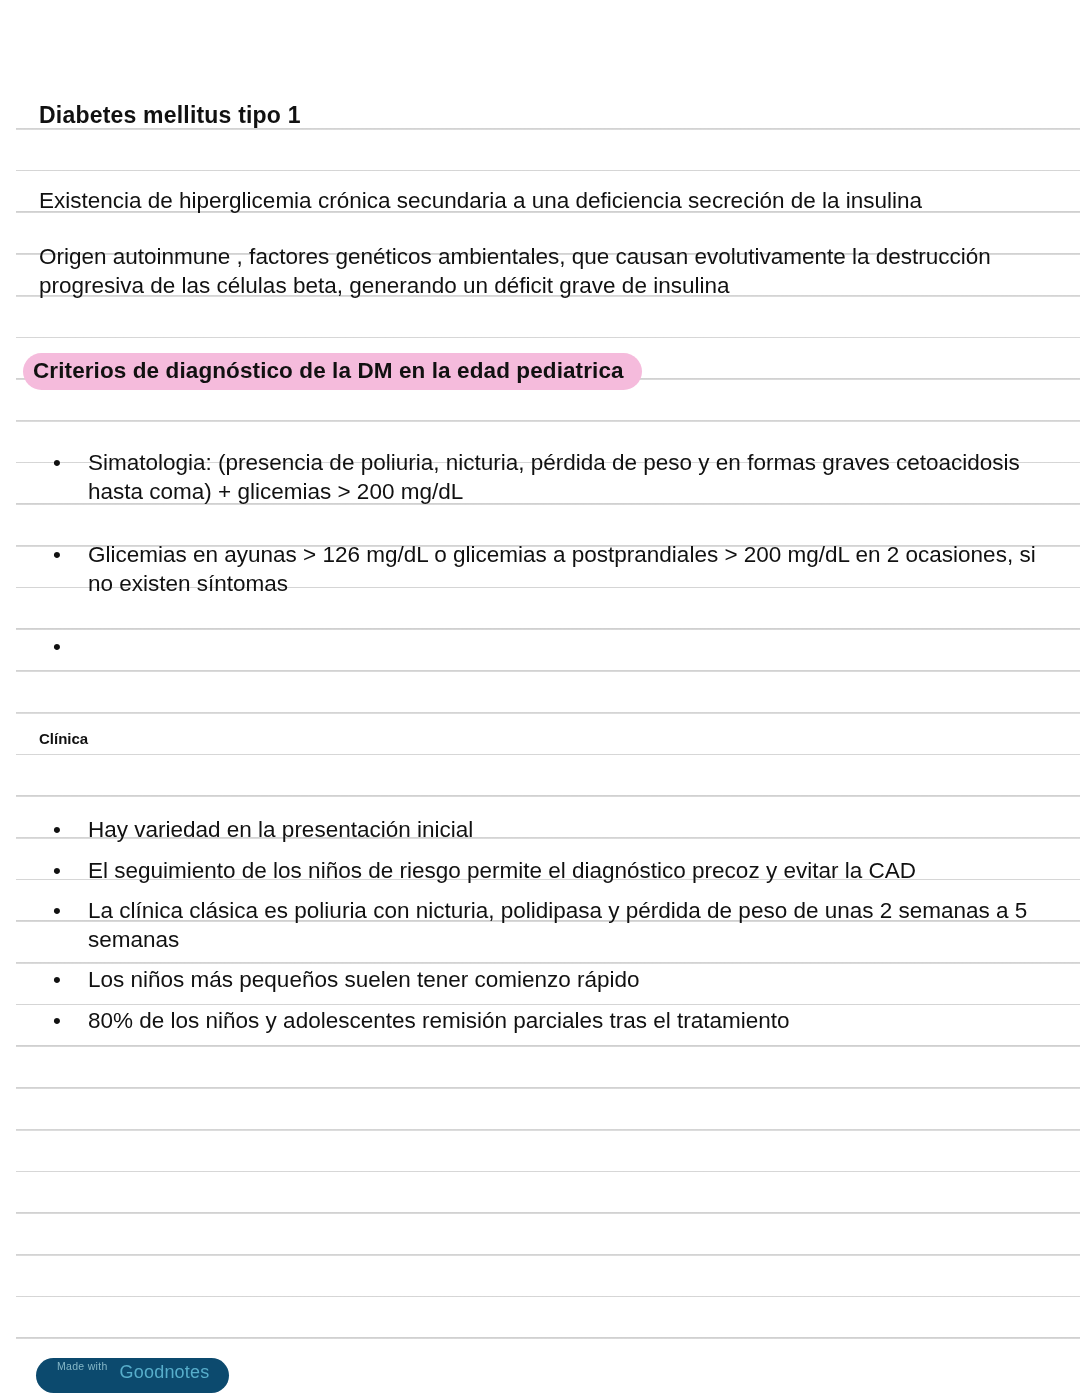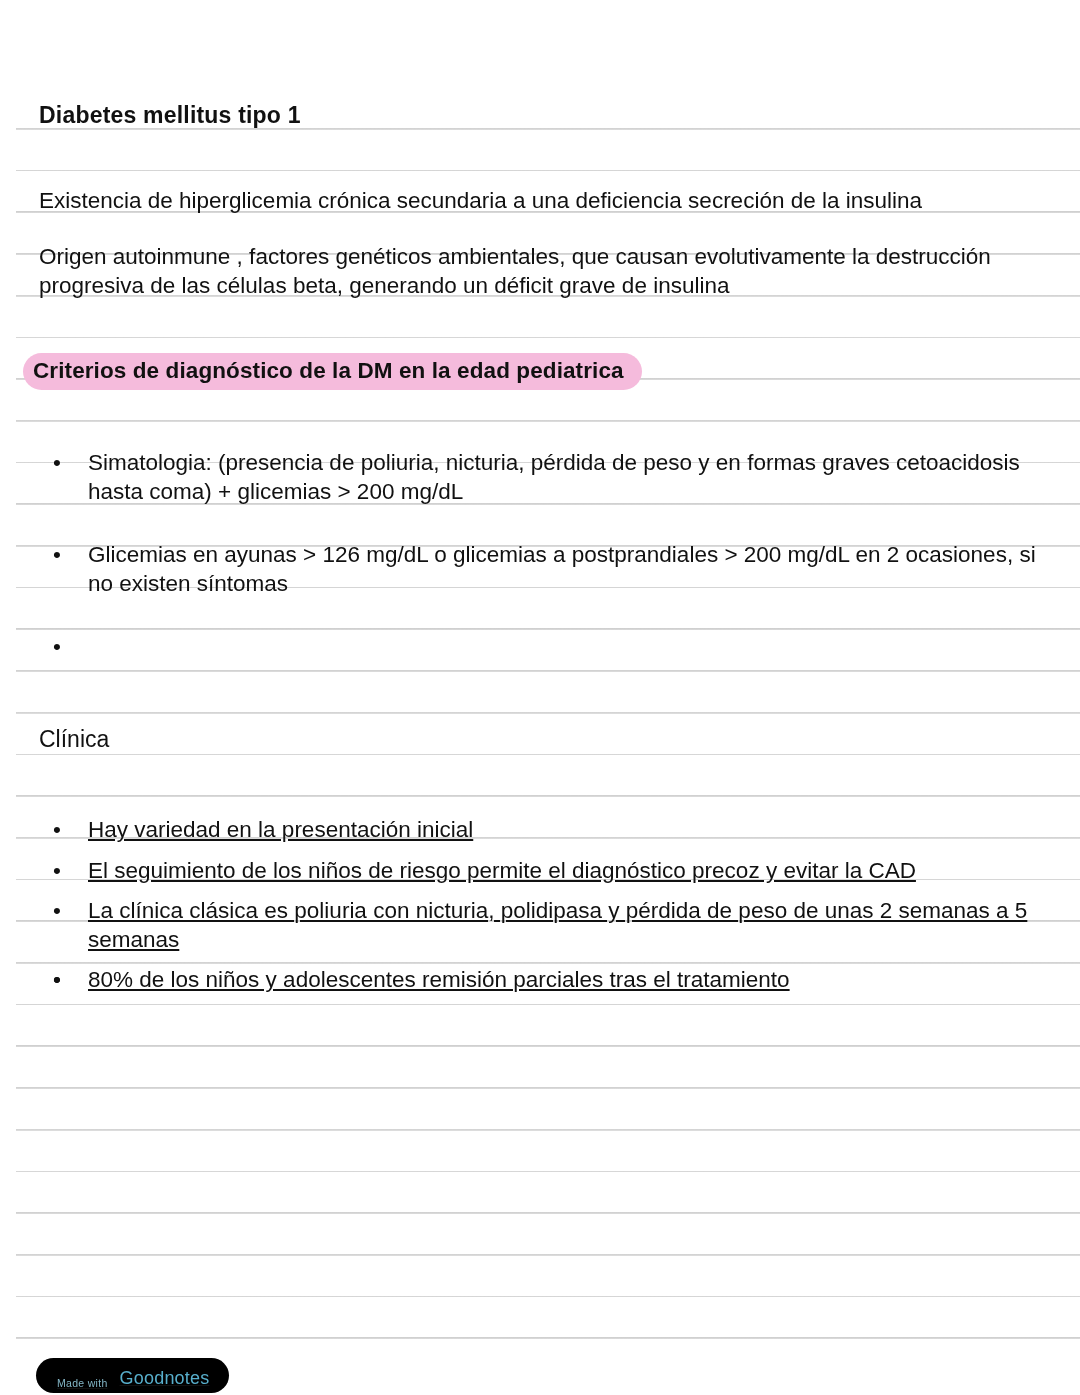--- a/index.html
+++ b/index.html
@@ -63,35 +63,34 @@
   ul.bullets li .marker {
     position: absolute;
     left: 6px; top: 0;
     font-size: 22.5px;
   }
   ul.criteria-list { top: 425px; width: 1020px; }
   ul.criteria-list li { margin-bottom: 27px; width: 1020px; }
   ul.criteria-list li .li-text { display: inline-block; max-width: 978px; }
   .section-heading {
     left: 23px; top: 708px;
-    font-size: 23px; font-weight: normal; line-height: 30px;
+    font-size: 15px; font-weight: bold; line-height: 30px;
   }
   ul.clinica-list { top: 792px; width: 1046px; }
   ul.clinica-list li { margin-bottom: 0; }
-  ul.clinica-list li .li-text { display: inline-block; max-width: 1003px; text-decoration: underline; }
+  ul.clinica-list li .li-text { display: inline-block; max-width: 1003px; }
   .footer-badge {
     left: 20px; top: 1342px;
     height: 35px;
     display: inline-flex;
-    align-items: flex-end;
-    background: #000000;
+    align-items: flex-start;
+    background: #0c4a6e;
     border-radius: 18px;
     padding: 0 16px 0 17px;
     cursor: pointer;
-    text-decoration: underline;
   }
   .footer-badge .made-with {
     font-size: 10.5px;
     color: #84b7c7;
     letter-spacing: 0.3px;
     margin-right: 8px;
     margin-top: 2px;
   }
   .footer-badge .brand {
     font-size: 18px;
@@ -139,20 +138,21 @@
     <li>
       <span class="marker">•</span>
       <span class="li-text">El seguimiento de los niños de riesgo permite el diagnóstico precoz y evitar la CAD</span>
     </li>
     <li>
       <span class="marker">•</span>
       <span class="li-text">La clínica clásica es poliuria con nicturia, polidipasa y pérdida de peso de unas 2 semanas a 5 semanas</span>
     </li>
     <li>
       <span class="marker">•</span>
+      <span class="li-text">Los niños más pequeños suelen tener comienzo rápido</span>
     </li>
     <li>
       <span class="marker">•</span>
       <span class="li-text">80% de los niños y adolescentes remisión parciales tras el tratamiento</span>
     </li>
   </ul>
 
   <div class="abs footer-badge">
     <span class="made-with">Made with</span>
     <span class="brand">Goodnotes</span>

